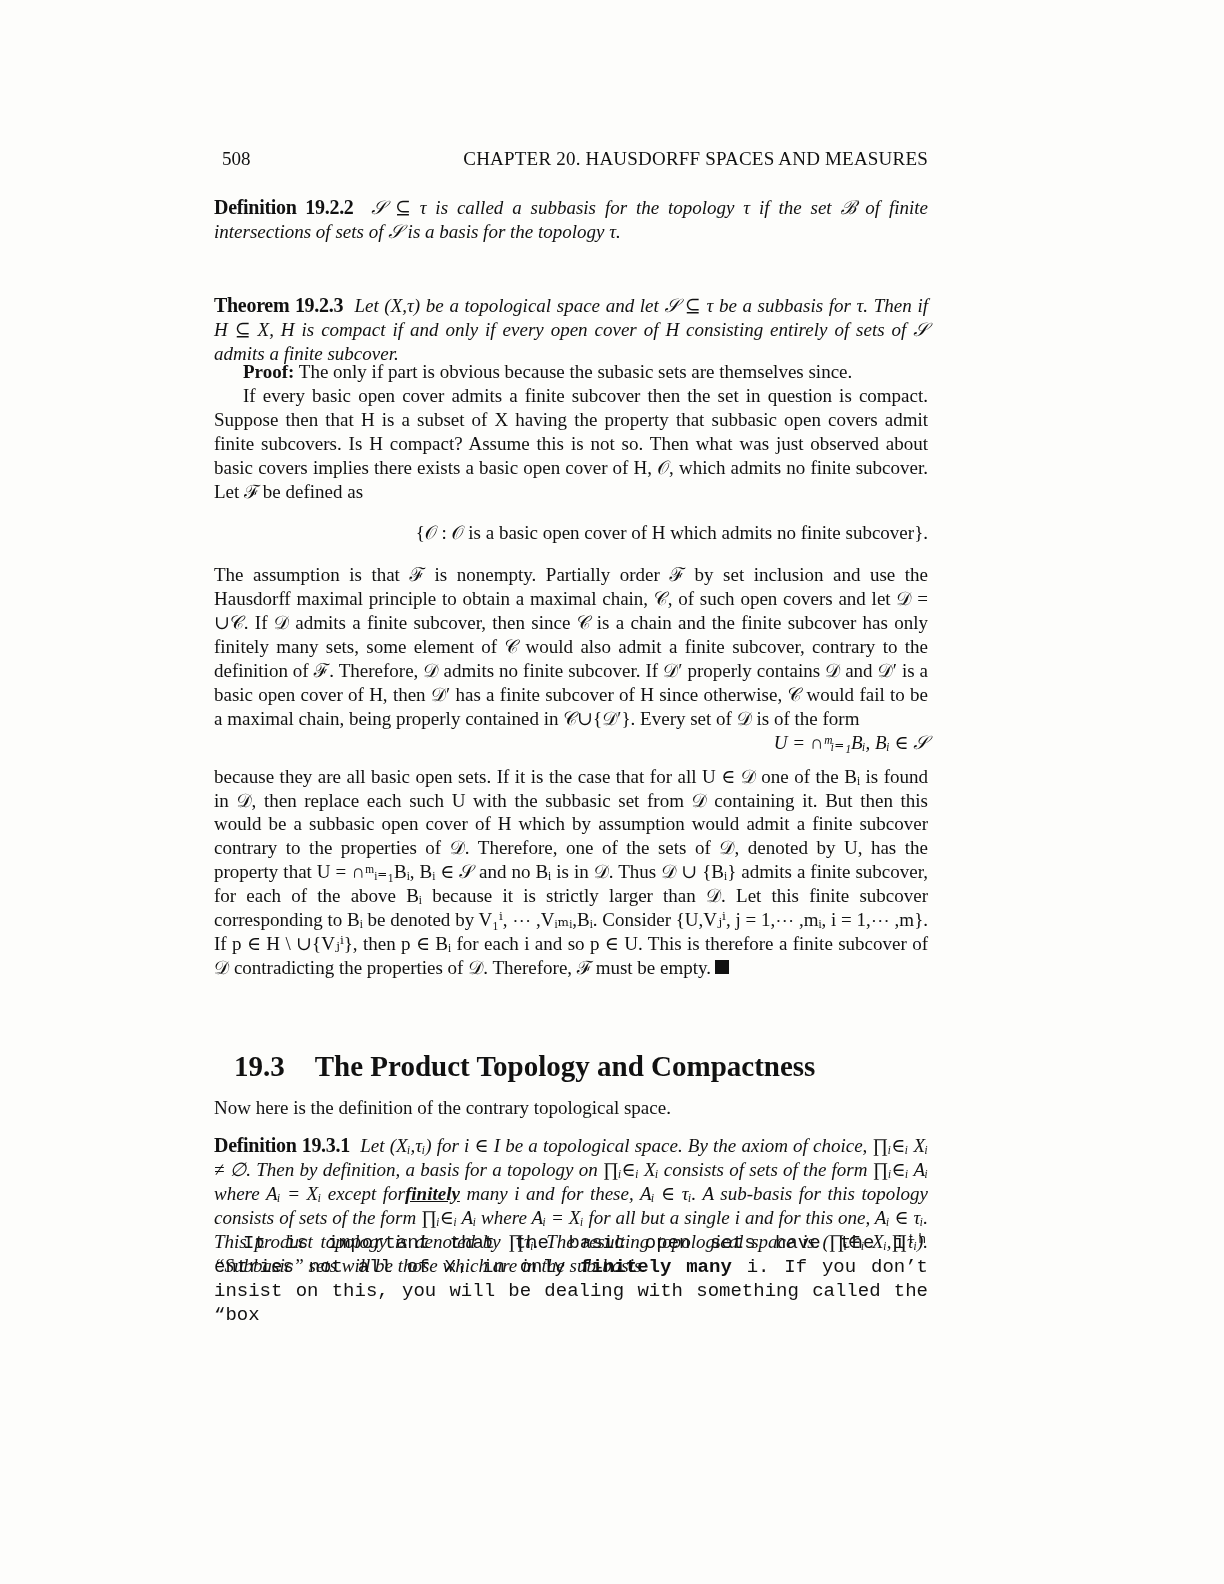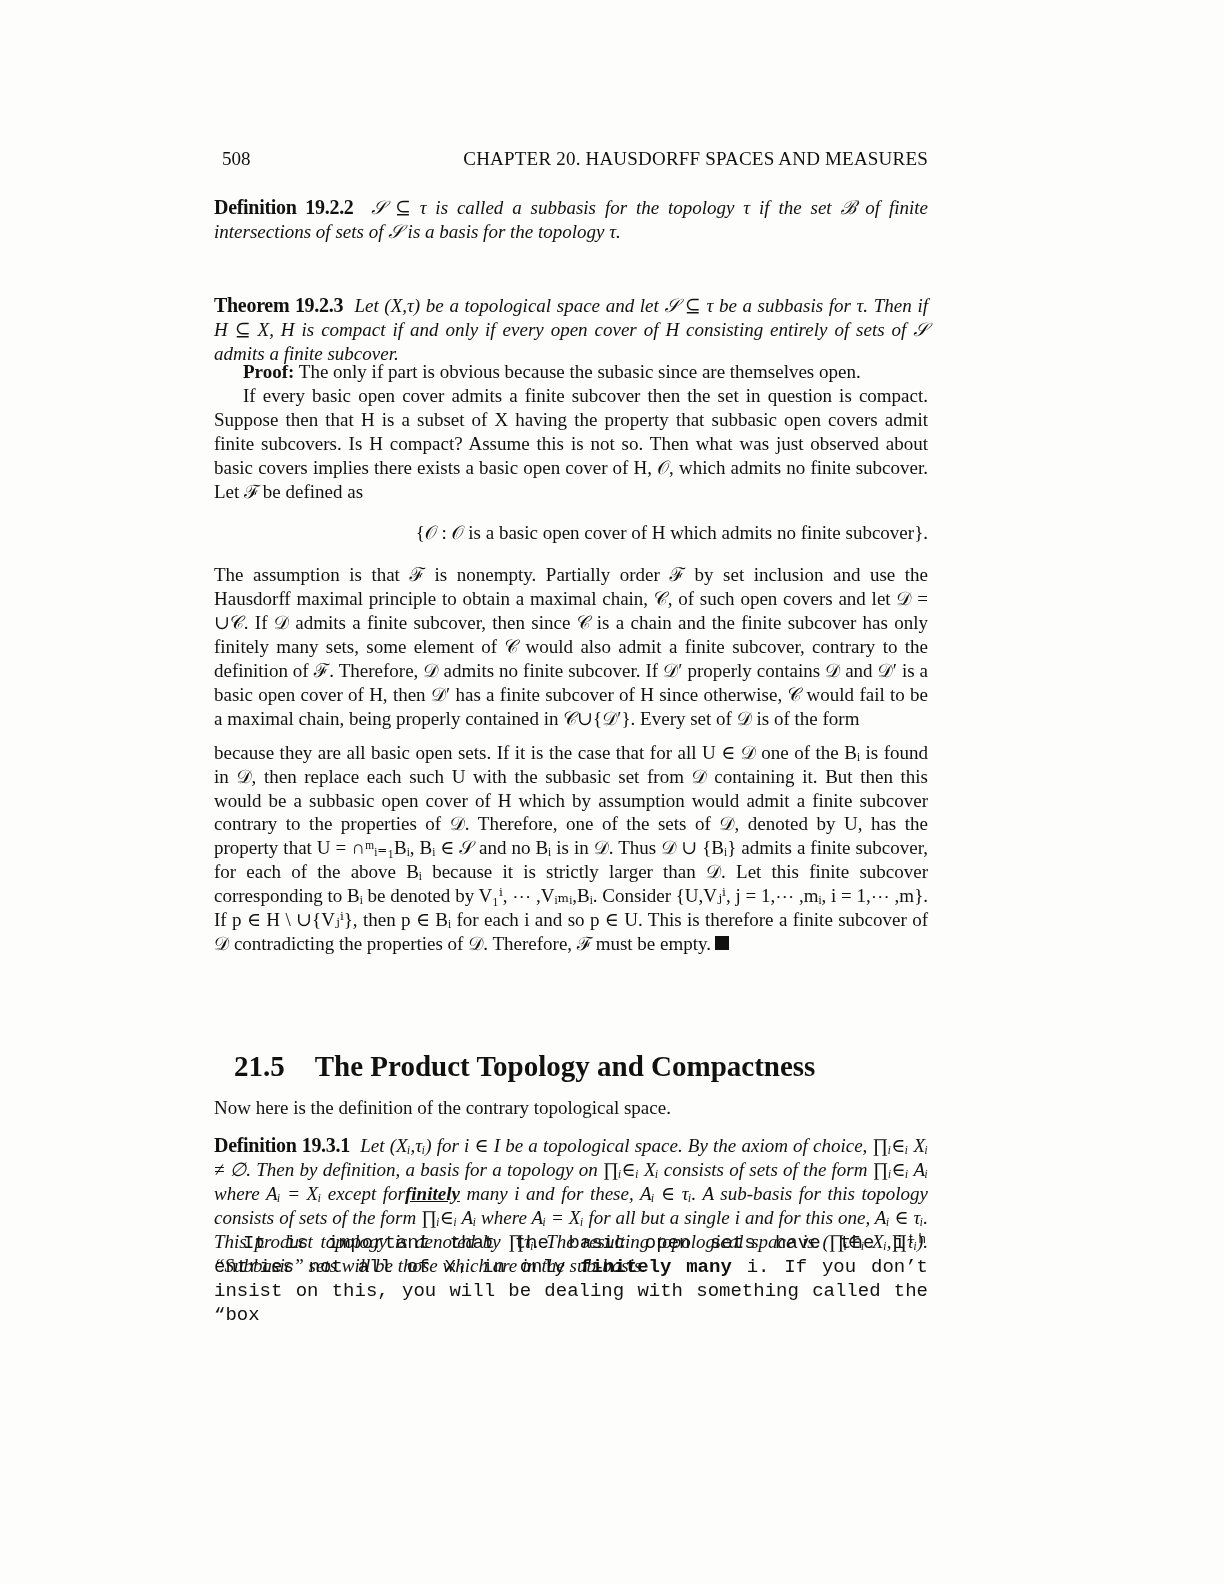--- a/index.html
+++ b/index.html
@@ -36,29 +36,30 @@
 
   <div class="block" style="top:196px;">
     <p class="para ital"><span class="env-head">Definition 19.2.2</span>&nbsp;&nbsp;<span>𝒮 ⊆ τ is called a subbasis for the topology τ if the set ℬ of finite intersections of sets of 𝒮 is a basis for the topology τ.</span></p>
   </div>
 
   <div class="block" style="top:262px;margin-top:32px;">
     <p class="para ital"><span class="env-head">Theorem 19.2.3</span>&nbsp;&nbsp;<span>Let (X,τ) be a topological space and let 𝒮 ⊆ τ be a subbasis for τ. Then if H ⊆ X, H is compact if and only if every open cover of H consisting entirely of sets of 𝒮 admits a finite subcover.</span></p>
   </div>
 
   <div class="block" style="top:360px;">
-    <p class="para indent"><b>Proof:</b> <span>The only if part is obvious because the subasic since are themselves open.</span></p>
+    <p class="para indent"><b>Proof:</b> <span>The only if part is obvious because the subasic sets are themselves since.</span></p>
     <p class="para indent">If every basic open cover admits a finite subcover then the set in question is compact. Suppose then that H is  a subset of X having the property that subbasic open covers admit finite subcovers.  Is H compact?  Assume this is not so.  Then what was just observed about basic covers implies there exists a basic open cover of H, 𝒪, which admits no finite subcover. Let ℱ be defined as</p>
     <p class="para center" style="margin-top:18px;margin-bottom:18px;">{𝒪 : 𝒪 is a basic open cover of H which admits no finite subcover}.</p>
     <p class="para">The assumption is that ℱ is nonempty.  Partially order ℱ by set inclusion and use the Hausdorff maximal principle to obtain a maximal chain, 𝒞, of such open covers and let 𝒟 = ∪𝒞. If 𝒟 admits a finite subcover, then since 𝒞 is a chain and the finite subcover has only finitely many sets, some element of 𝒞 would also admit a finite subcover, contrary to the definition of ℱ. Therefore, 𝒟 admits no finite subcover. If 𝒟′ properly contains 𝒟 and 𝒟′ is a basic open cover of H, then 𝒟′ has a finite subcover of H since otherwise, 𝒞 would fail to be a maximal chain, being properly contained in 𝒞∪{𝒟′}. Every set of 𝒟 is of the form</p>
+    <p class="para center ital">U = ∩ᵐᵢ₌₁Bᵢ, Bᵢ ∈ 𝒮</p>
     <p class="para" style="margin-top:10px;"><span>because they are all basic open sets.  If it is the case that for all U ∈ 𝒟 one of the Bᵢ is found in 𝒟, then replace each such U with the subbasic set from 𝒟 containing it.  But then this would be a subbasic open cover of H which by assumption would admit a finite subcover contrary to the properties of 𝒟.  Therefore, one of the sets of 𝒟, denoted by U, has the property that U = ∩ᵐᵢ₌₁Bᵢ, Bᵢ ∈ 𝒮 and no Bᵢ is in 𝒟.  Thus 𝒟 ∪ {Bᵢ} admits a finite subcover, for each of the above Bᵢ because it is strictly larger than 𝒟.  Let this finite subcover corresponding to Bᵢ be denoted by V₁ⁱ, ⋯ ,Vᵢₘᵢ,Bᵢ. Consider {U,Vⱼⁱ, j = 1,⋯ ,mᵢ, i = 1,⋯ ,m}. If p ∈ H \ ∪{Vⱼⁱ}, then p ∈ Bᵢ for each i and so p ∈ U.  This is therefore a finite subcover of 𝒟 contradicting the properties of 𝒟. Therefore, ℱ must be empty.</span><span class="qed"></span></p>
   </div>
 
   <div class="section-title" style="top:1050px;">
-    <span class="snum">21.5</span><span>The Product Topology and Compactness</span>
+    <span class="snum">19.3</span><span>The Product Topology and Compactness</span>
   </div>
 
   <div class="block" style="top:1096px;">
     <p class="para">Now here is the definition of the contrary topological space.</p>
   </div>
 
   <div class="block" style="top:1134px;">
     <p class="para ital"><span class="env-head">Definition 19.3.1</span>&nbsp;&nbsp;<span>Let (Xᵢ,τᵢ) for i ∈ I be a topological space.  By the axiom of choice, ∏ᵢ∈ᵢ Xᵢ ≠ ∅. Then by definition, a basis for a topology on ∏ᵢ∈ᵢ Xᵢ consists of sets of the form ∏ᵢ∈ᵢ Aᵢ where Aᵢ = Xᵢ except for</span><b class="u">finitely</b><span> many i and for these, Aᵢ ∈ τᵢ. A sub-basis for this topology consists of sets of the form ∏ᵢ∈ᵢ Aᵢ where Aᵢ = Xᵢ for all but a single i and for this one, Aᵢ ∈ τᵢ.  This product topology is denoted by ∏τᵢ.  The resulting topological space is (∏ᵢ∈ᵢ Xᵢ,∏τᵢ).  “Subbasic” sets will be those which are in the sub-basis.</span></p>
   </div>
 

